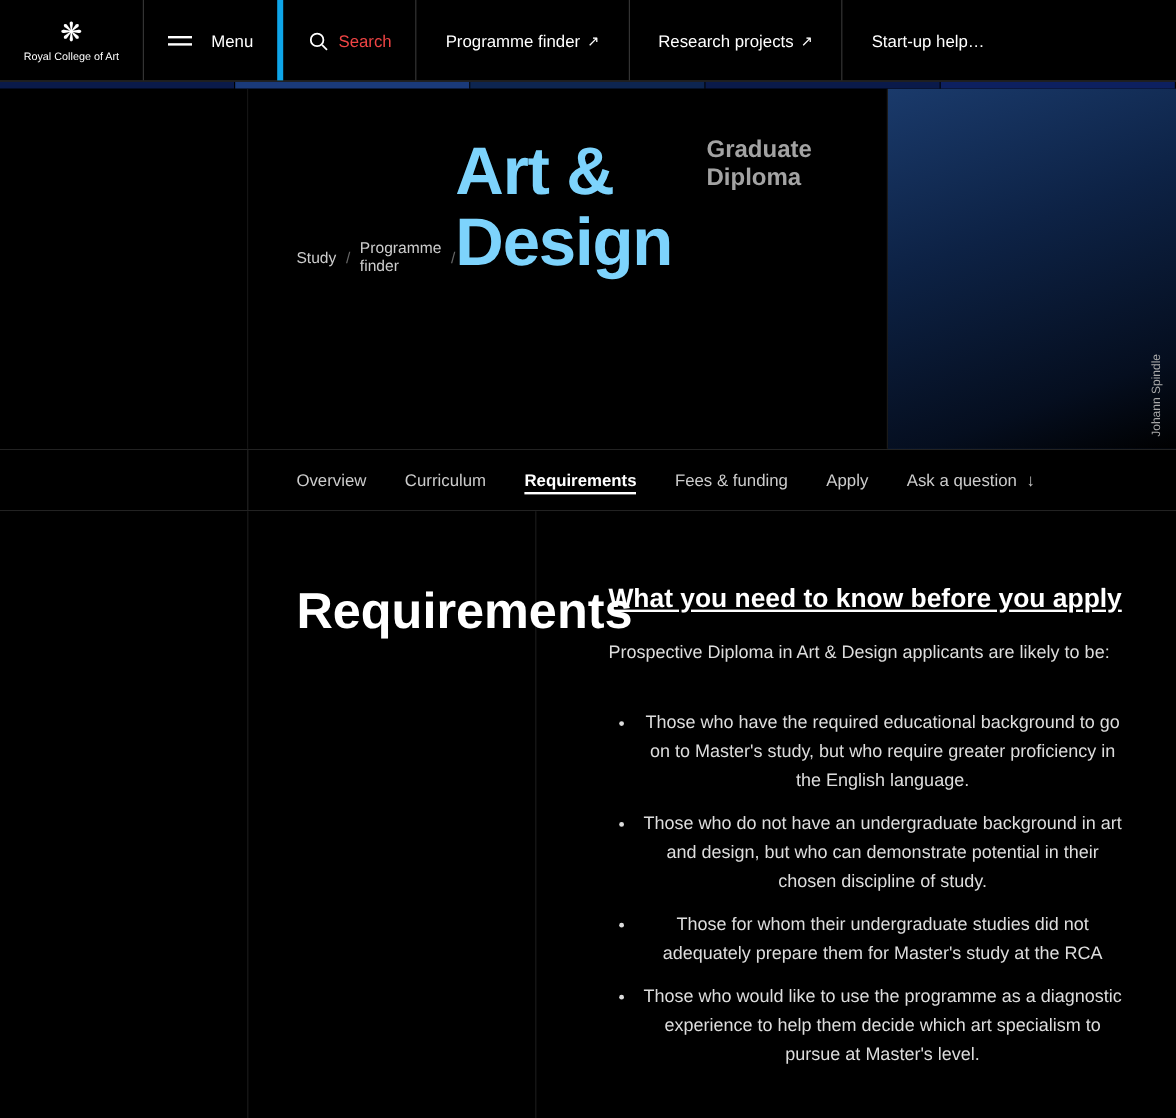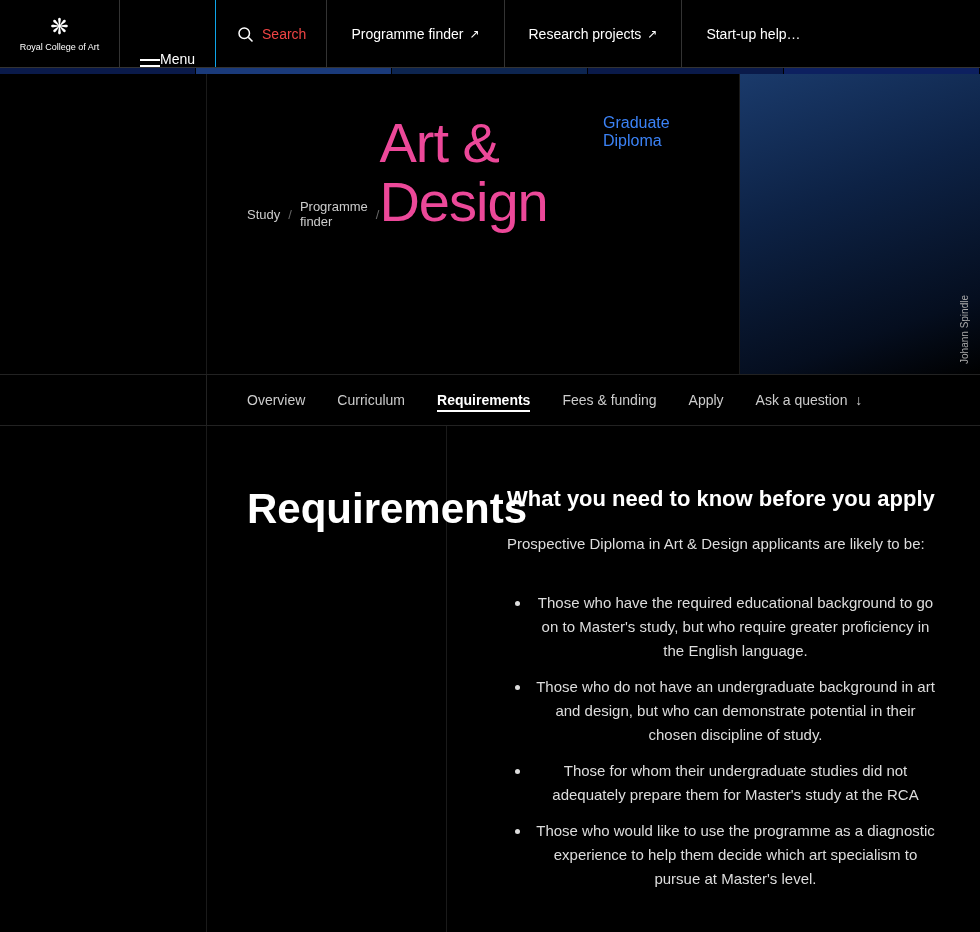--- a/index.html
+++ b/index.html
@@ -47,26 +47,26 @@
     .logo-text {
       font-size: 9px;
       color: #fff;
       text-align: center;
       line-height: 1.3;
       white-space: nowrap;
     }
 
     .header-menu {
       display: flex;
-      align-items: flex-end;
+      align-items: center;
       padding: 0 20px;
       height: 100%;
-      border-right: 1px solid #0ea5e9;
+      border-right: 5px solid #0ea5e9;
       cursor: pointer;
-      gap: 0;
+      gap: 16px;
     }
 
     .menu-icon {
       display: flex;
       flex-direction: column;
       gap: 4px;
     }
 
     .menu-icon span {
       display: block;
@@ -190,31 +190,31 @@
       color: #666;
     }
 
     .breadcrumb-link {
       color: #ccc;
       cursor: pointer;
     }
 
     .hero-title {
       font-size: 56px;
-      font-weight: 400;
-      color: #ec4899;
+      font-weight: 700;
+      color: #7dd3fc;
       line-height: 1.05;
       margin-bottom: 16px;
       letter-spacing: -1px;
     }
 
     .hero-subtitle {
-      font-size: 16px;
-      color: #3b82f6;
-      font-weight: 400;
+      font-size: 20px;
+      color: #a3a3a3;
+      font-weight: 700;
     }
 
     
     .sub-nav {
       background-color: #000;
       border-top: 1px solid #222;
       border-bottom: 1px solid #222;
       display: flex;
       align-items: center;
       height: 52px;
@@ -281,20 +281,21 @@
     .main-body {
       flex: 1;
       padding: 60px 40px 60px 60px;
     }
 
     .section-heading {
       font-size: 22px;
       font-weight: 700;
       color: #fff;
       margin-bottom: 20px;
+      text-decoration: underline;
     }
 
     .section-intro {
       font-size: 15px;
       color: #ddd;
       margin-bottom: 35px;
       line-height: 1.6;
     }
 
     .bullet-list {

